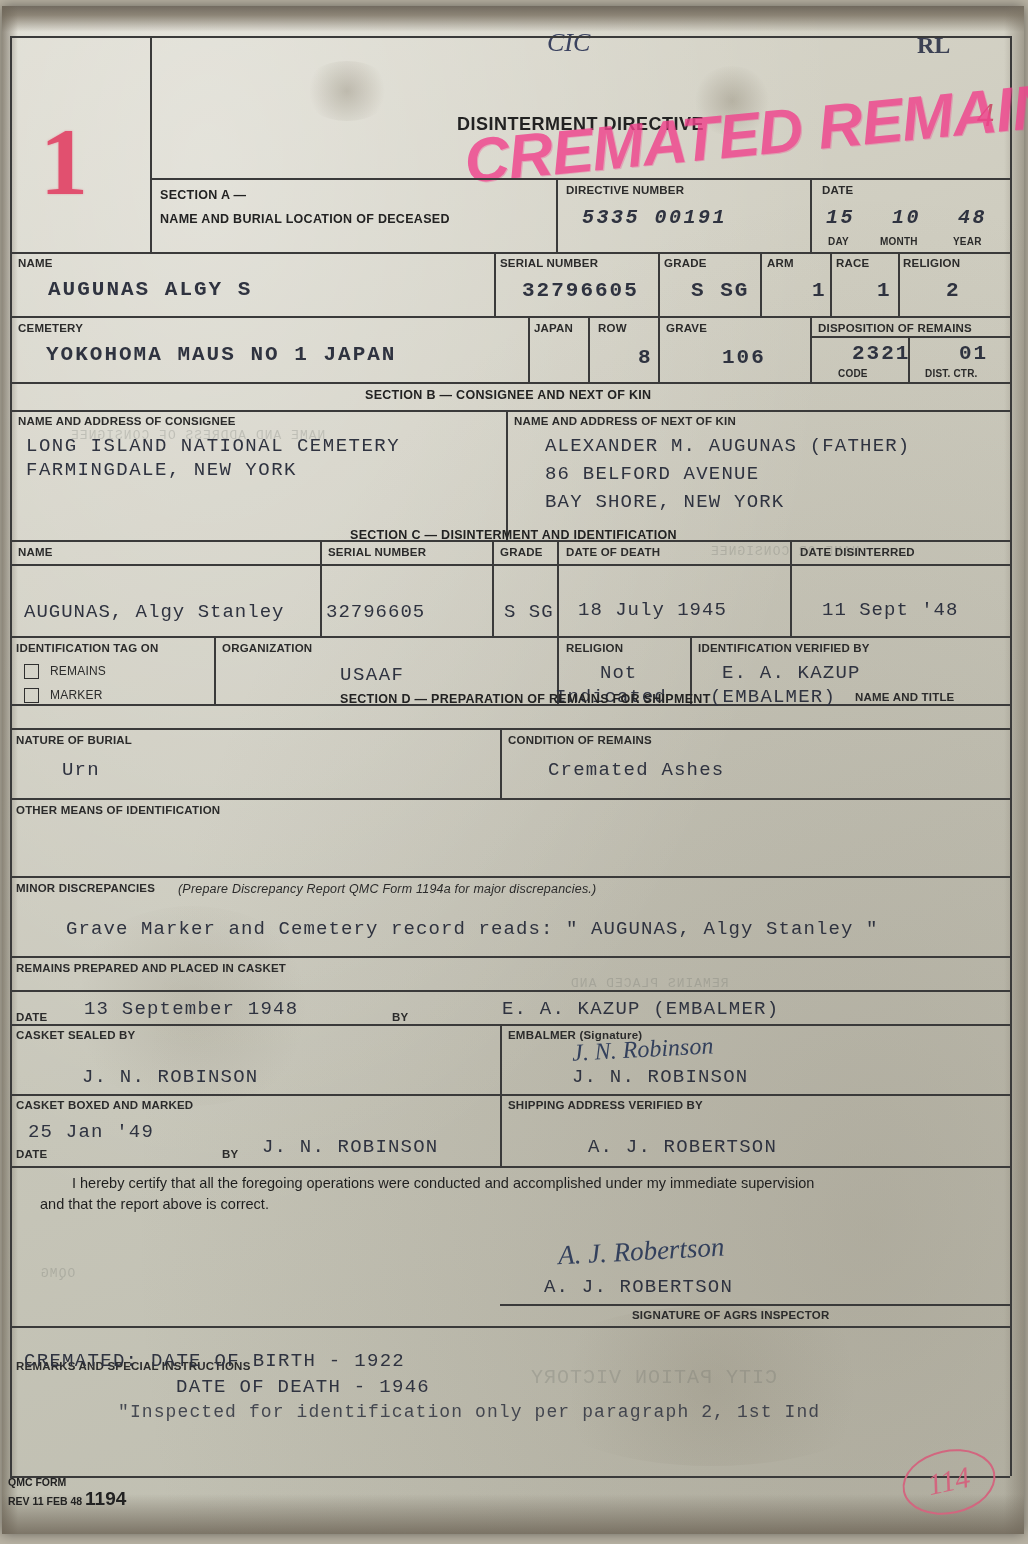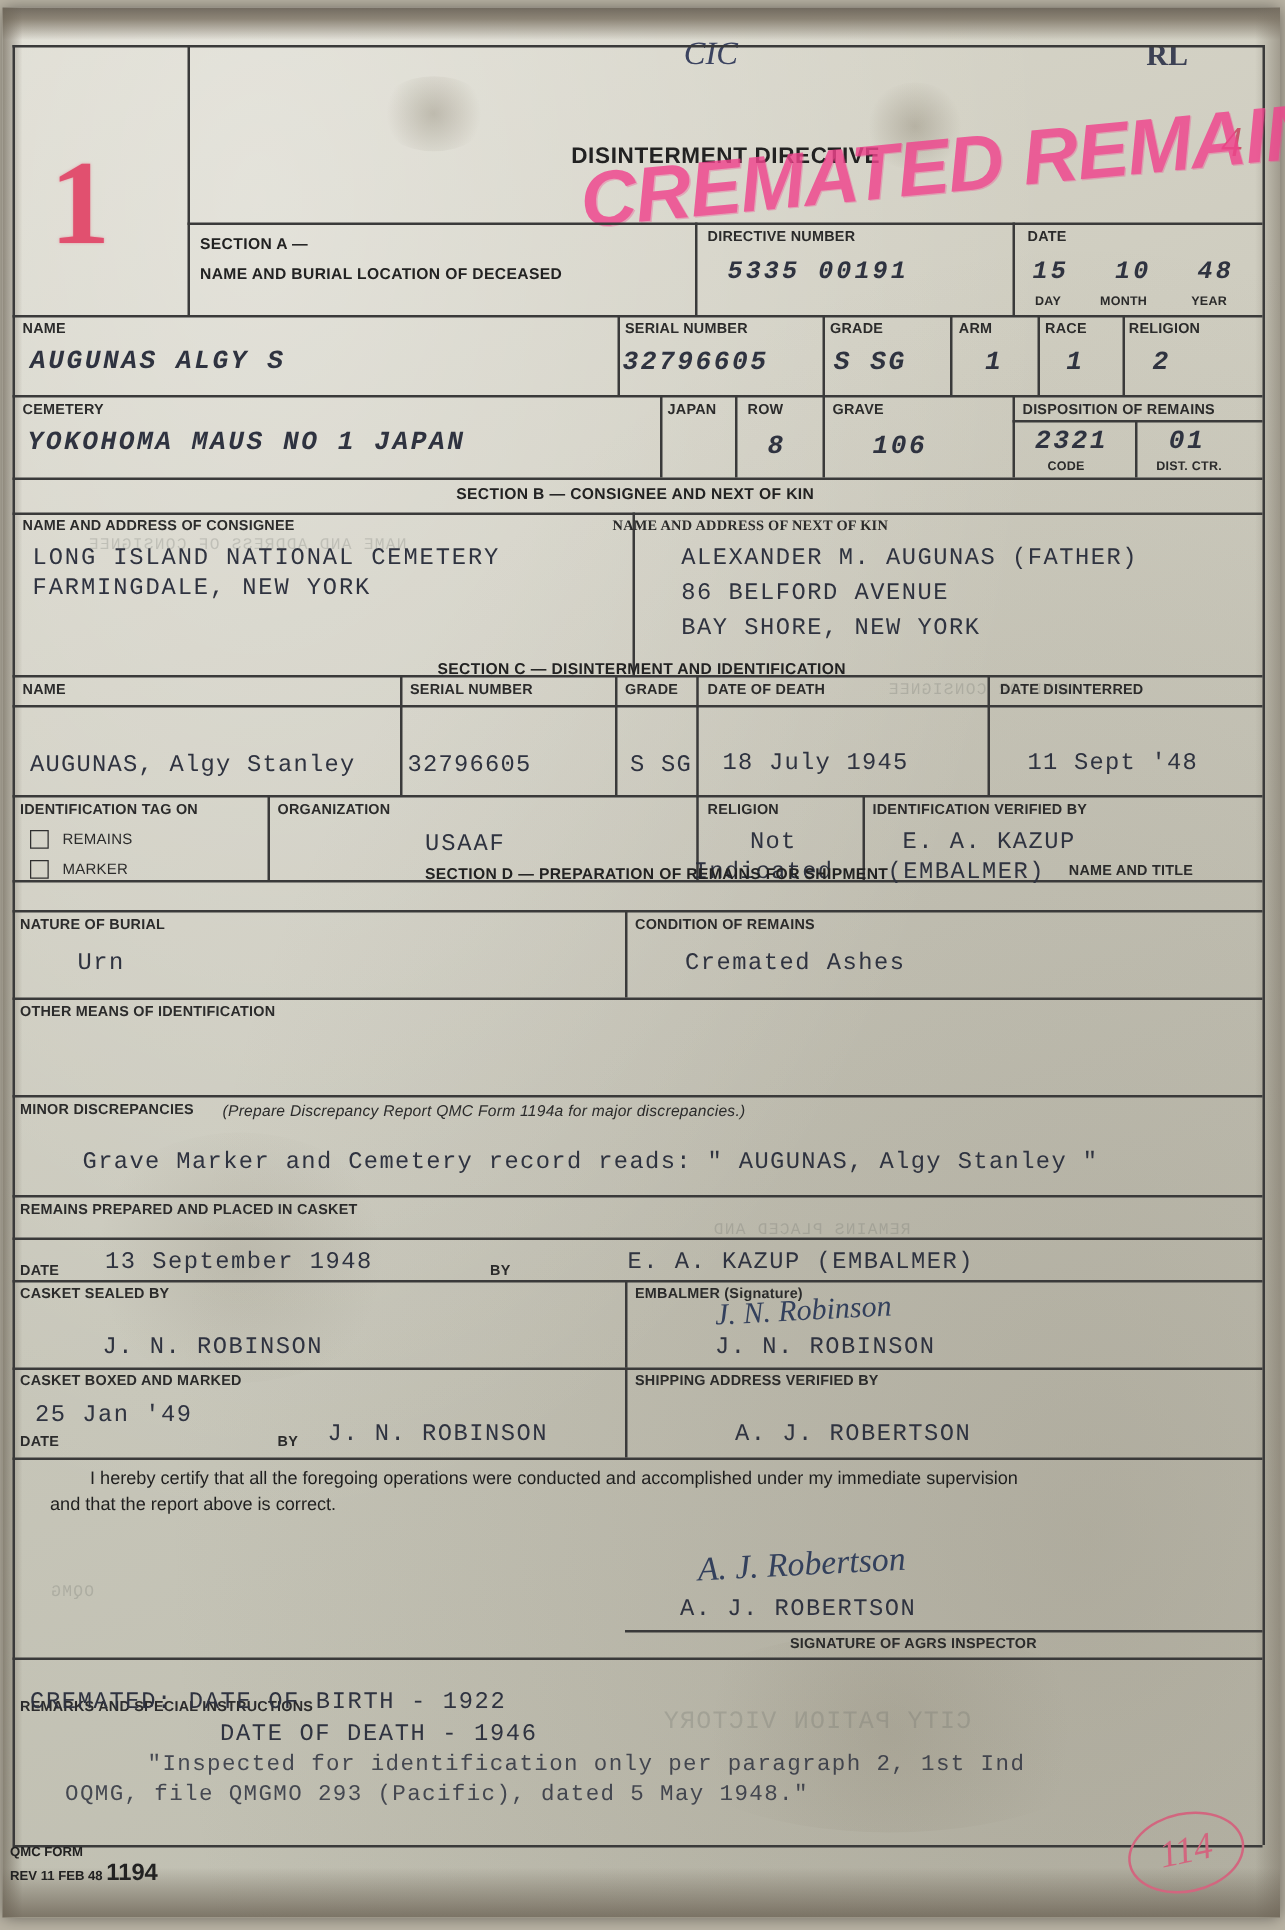--- a/index.html
+++ b/index.html
@@ -60,21 +60,21 @@
   .lbl.sm{font-size:10px;}
   .sec{
     position:absolute;font-size:12.5px;font-weight:bold;letter-spacing:.3px;
     color:#222;white-space:nowrap;
   }
   .type{
     position:absolute;font-family:"Liberation Mono","DejaVu Sans Mono",monospace;
     font-size:17px;color:#2f3340;white-space:nowrap;letter-spacing:1px;
   }
   .type.big{font-size:20px;letter-spacing:2.5px;font-style:italic;font-weight:bold;}
-  .type.italic{font-style:italic;font-weight:bold;letter-spacing:2px;}
+  .type.italic{font-weight:bold;letter-spacing:2px;margin-left:24px;}
   .cbx{position:absolute;width:13px;height:13px;border:1.5px solid #2f2f2f;}
 
   
   .bignum{
     position:absolute;left:28px;top:90px;font-size:96px;font-weight:bold;
     color:#e1506f;font-family:"Liberation Serif",serif;line-height:1;
     text-shadow:0 0 2px rgba(225,80,111,.5);
   }
   
   .stamp{
@@ -216,21 +216,21 @@
 
       <div class="line hl" style="left:0;top:374px;width:1000px;"></div>
       <div class="sec" style="left:355px;top:352px;">SECTION B — CONSIGNEE AND NEXT OF KIN</div>
       <div class="line vl" style="left:496px;top:374px;height:130px;"></div>
       <div class="line hl" style="left:0;top:504px;width:1000px;"></div>
 
       <div class="lbl" style="left:8px;top:379px;">NAME AND ADDRESS OF CONSIGNEE</div>
       <div class="type" style="left:16px;top:399px;font-size:19px;letter-spacing:1.5px;">LONG ISLAND NATIONAL CEMETERY</div>
       <div class="type" style="left:16px;top:423px;font-size:19px;letter-spacing:1.5px;">FARMINGDALE, NEW YORK</div>
 
-      <div class="lbl" style="left:480px;top:379px;font-family:Liberation Serif, serif;">NAME AND ADDRESS OF NEXT OF KIN</div>
+      <div class="lbl" style="left:504px;top:379px;">NAME AND ADDRESS OF NEXT OF KIN</div>
       <div class="type" style="left:535px;top:399px;font-size:19px;letter-spacing:1.2px;">ALEXANDER M. AUGUNAS        (FATHER)</div>
       <div class="type" style="left:535px;top:427px;font-size:19px;letter-spacing:1.2px;">86 BELFORD AVENUE</div>
       <div class="type" style="left:535px;top:455px;font-size:19px;letter-spacing:1.2px;">BAY SHORE, NEW YORK</div>
 
       <div class="sec" style="left:340px;top:492px;">SECTION C — DISINTERMENT AND IDENTIFICATION</div>
       <div class="line hl" style="left:0;top:528px;width:1000px;"></div>
       <div class="line vl" style="left:310px;top:504px;height:96px;"></div>
       <div class="line vl" style="left:482px;top:504px;height:96px;"></div>
       <div class="line vl" style="left:547px;top:504px;height:96px;"></div>
       <div class="line vl" style="left:780px;top:504px;height:96px;"></div>
@@ -325,21 +325,20 @@
       <div class="sig" style="left:548px;top:1200px;font-size:27px;">A. J. Robertson</div>
       <div class="type" style="left:534px;top:1240px;font-size:19px;letter-spacing:1.2px;">A. J. ROBERTSON</div>
       <div class="line hl" style="left:490px;top:1268px;width:510px;"></div>
       <div class="lbl" style="left:622px;top:1273px;">SIGNATURE OF AGRS INSPECTOR</div>
       <div class="line hl" style="left:0;top:1290px;width:1000px;"></div>
 
       <div class="lbl" style="left:6px;top:1296px;margin-top:28px;">REMARKS AND SPECIAL INSTRUCTIONS</div>
       <div class="type" style="left:14px;top:1314px;font-size:19px;letter-spacing:1.3px;">CREMATED:  DATE OF BIRTH - 1922</div>
       <div class="type" style="left:166px;top:1340px;font-size:19px;letter-spacing:1.3px;">DATE OF DEATH - 1946</div>
       <div class="type" style="left:108px;top:1366px;font-size:18px;letter-spacing:1.1px;opacity:.85;">"Inspected for identification only per paragraph 2, 1st Ind</div>
-      <div class="type" style="left:42px;top:1390px;font-size:18px;letter-spacing:1.1px;opacity:.85;">OQMG, file QMGMO 293 (Pacific), dated 5 May 1948."</div>
 
       <div class="line hl" style="left:0;top:1440px;width:1000px;"></div>
 
       <div class="ghost" style="left:60px;top:392px;">NAME AND ADDRESS OF CONSIGNEE</div>
       <div class="ghost" style="left:700px;top:508px;">NAME OR CONSIGNEE</div>
       <div class="ghost" style="left:560px;top:940px;">REMAINS PLACED AND</div>
       <div class="ghost" style="left:520px;top:1330px;font-size:20px;">CITY PATION VICTORY</div>
       <div class="ghost" style="left:30px;top:1230px;">OQMG</div>
     </div>
 

